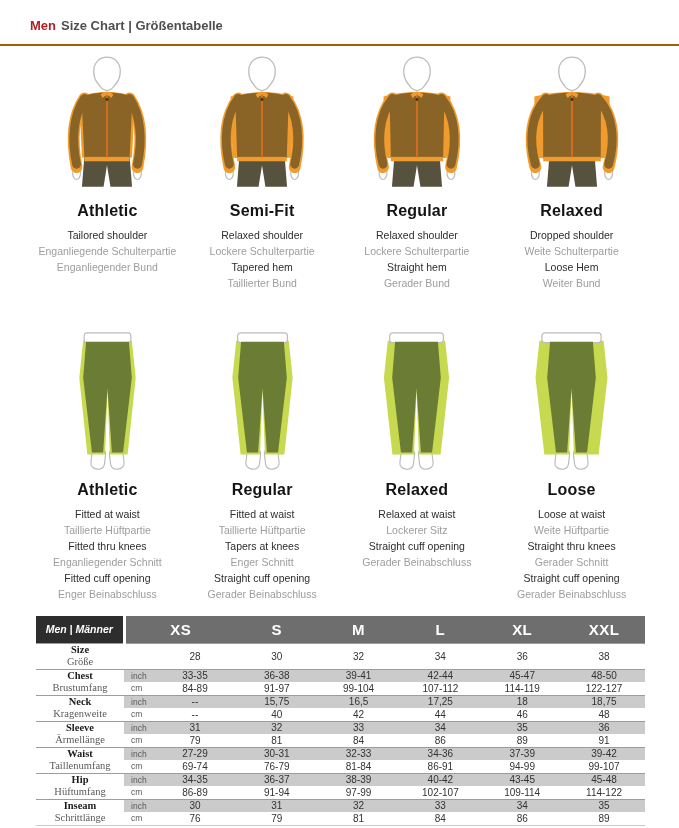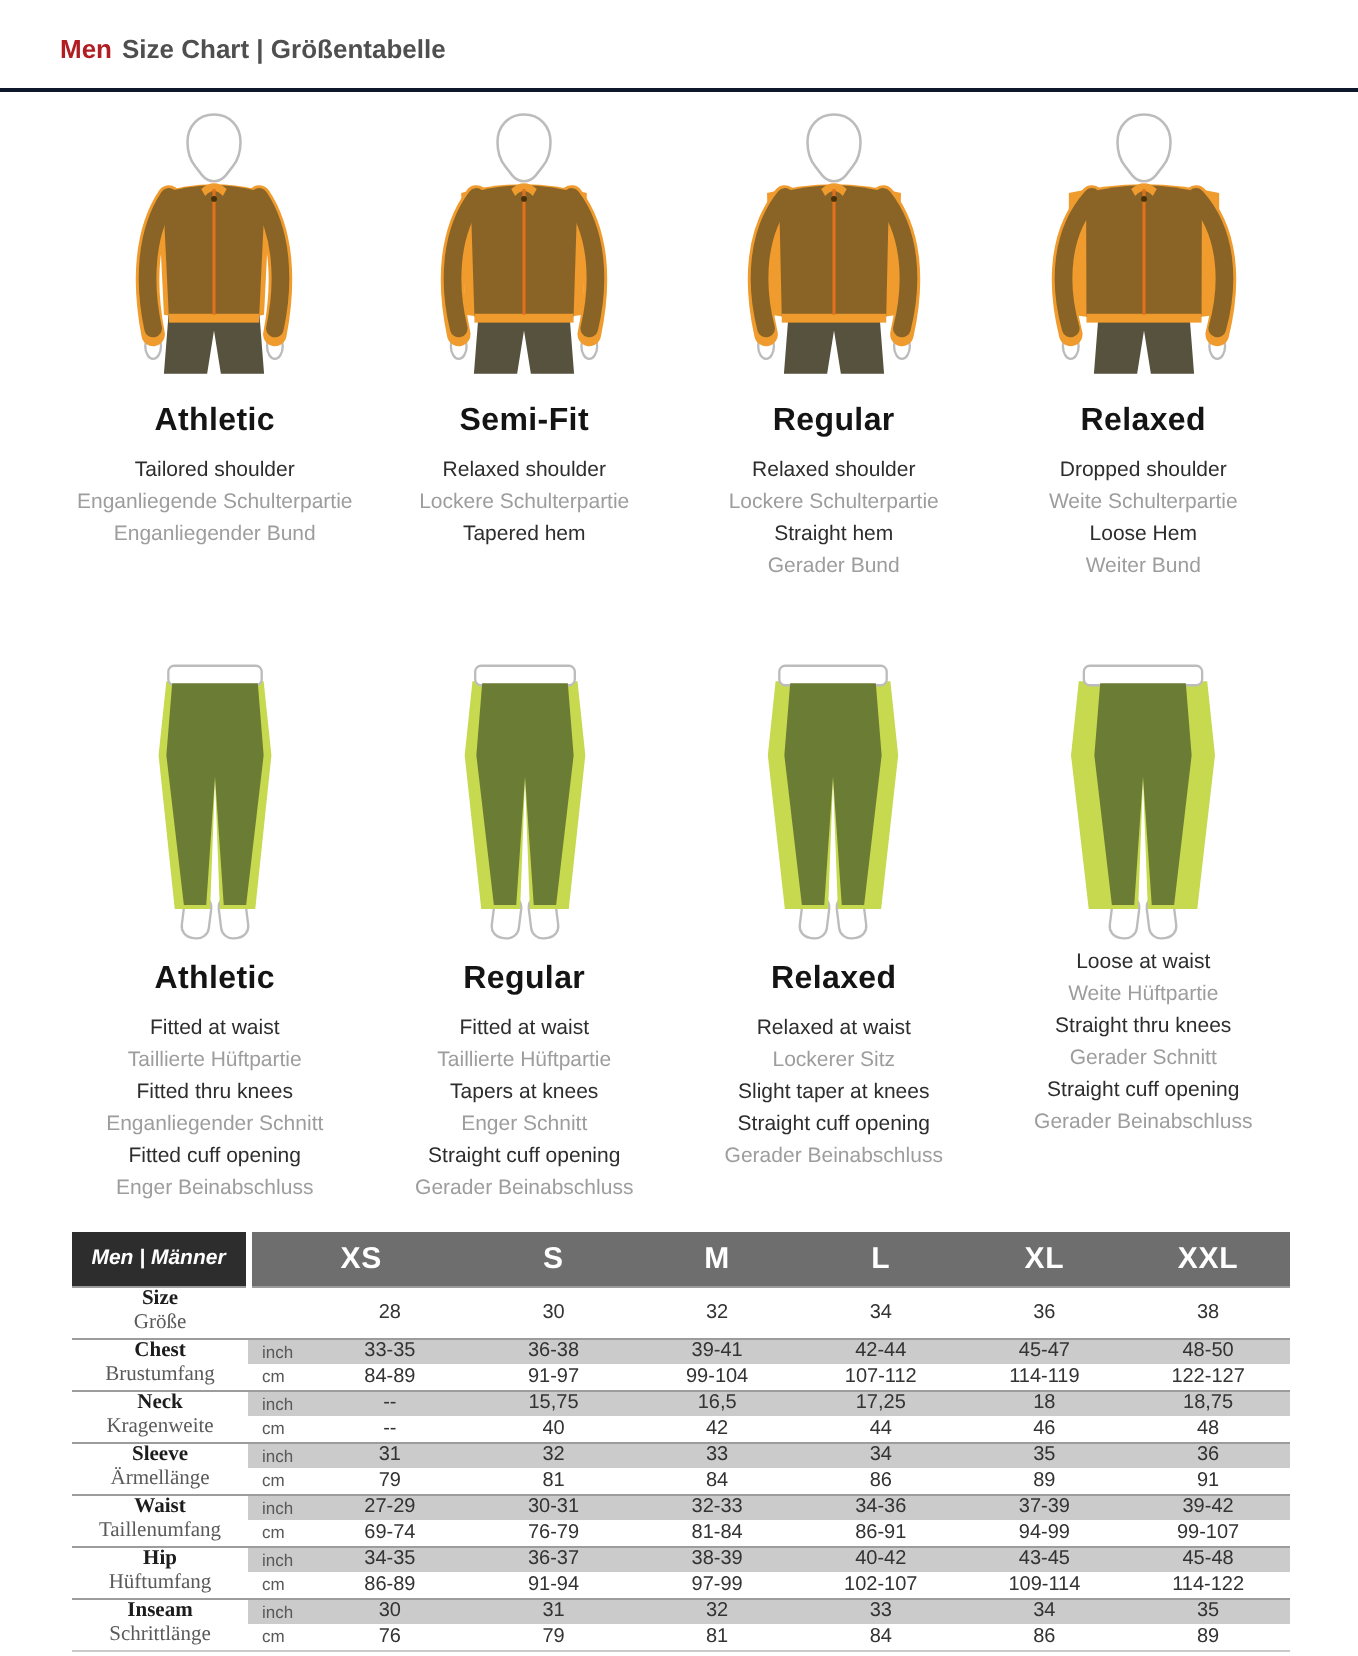--- a/index.html
+++ b/index.html
@@ -1,20 +1,20 @@
 <!DOCTYPE html>
 <html><head>
 <meta charset="utf-8">
 <style>
   html,body{margin:0;padding:0;}
   body{
     width:679px;height:828px;background:#ffffff;overflow:hidden;position:relative;
     font-family:"Liberation Sans",sans-serif;-webkit-font-smoothing:antialiased;
   }
-  .page-header{box-sizing:border-box;height:46px;padding:16px 0 0 30px;border-bottom:2px solid #0f172a;}
+  .page-header{box-sizing:border-box;height:46px;padding:16px 0 0 30px;border-bottom:2px solid #a16207;}
   .page-header .brand{color:#b01e23;font-weight:bold;font-size:13px;margin-right:5px;}
   .page-header .htitle{color:#4f4f4f;font-weight:bold;font-size:13px;}
 
   .fits-grid{display:grid;grid-template-columns:repeat(4,1fr);margin:0 30px;text-align:center;}
   .fits-grid.jackets{margin-top:8px;}
   .fits-grid.pantsg{margin-top:36px;}
   .fit-col{padding:0 4px;}
   .fig{display:block;margin:0 auto;}
   .fit-title{font-size:16px;font-weight:bold;color:#141414;margin:8px 0 7px;letter-spacing:.2px;}
   .fit-line{font-size:10.5px;line-height:16px;white-space:nowrap;}
@@ -80,20 +80,21 @@
     <path d="M27.75 42 Q55 34 82.25 42 L80.25 105 L29.75 105 Z" fill="#8a6426"></path>
     <rect x="29.75" y="103.5" width="50.5" height="4.5" fill="#f09b2d"></rect>
     <path d="M48.5 40 Q55 34 61.5 40 L59.5 43.5 Q55 38.5 50.5 43.5 Z" fill="#f09b2d"></path>
     <line x1="55" y1="40" x2="55" y2="104" stroke="#e2711d" stroke-width="1.6"></line>
     <circle cx="55" cy="45" r="1.5" fill="#4a3008"></circle>
   </svg>
       <div class="fit-title">Semi-Fit</div>
       <div class="fit-line en">Relaxed shoulder</div>
       <div class="fit-line de">Lockere Schulterpartie</div>
       <div class="fit-line en">Tapered hem</div>
+      <div class="fit-line de">Taillierter Bund</div>
     </div>
     <div class="fit-col">
       <svg class="fig" width="108" height="140" viewBox="0 0 110 140">
     <path d="M55 2c-8 0-13.5 6-13.5 14 0 5 1.5 9.5 4 12.5l3.5 4.5c1.7 2 3.7 3 6 3s4.3-1 6-3l3.5-4.5c2.5-3 4-7.5 4-12.5 0-8-5.5-14-13.5-14z" fill="#fff" stroke="#bcbcbc" stroke-width="1.3"></path>
     <path d="M32 102 L78 102 L80.5 134 L58.5 134 L55 112 L51.5 134 L29.5 134 Z" fill="#56523e"></path>
     <ellipse cx="20.4" cy="120" rx="4" ry="6.5" fill="#fff" stroke="#bcbcbc" stroke-width="1.2"></ellipse>
     <ellipse cx="89.6" cy="120" rx="4" ry="6.5" fill="#fff" stroke="#bcbcbc" stroke-width="1.2"></ellipse>
     <path d="M20.9 42 Q55 33 89.1 42 L87.7 104 Q55 109 22.299999999999997 104 Z" fill="#f09b2d"></path>
     <path d="M30 44 C 15.600000000000001 62 14.600000000000001 88 20.4 114" stroke="#f09b2d" stroke-width="12" stroke-linecap="round" fill="none"></path>
     <path d="M80 44 C 94.4 62 95.4 88 89.6 114" stroke="#f09b2d" stroke-width="12" stroke-linecap="round" fill="none"></path>
@@ -172,32 +173,32 @@
       <svg class="fig" width="107" height="146" viewBox="0 0 110 150">
     <rect x="38.5" y="124" width="14" height="22" rx="6" transform="rotate(7 45 135)" fill="#fff" stroke="#bcbcbc" stroke-width="1.2"></rect>
     <rect x="57.5" y="124" width="14" height="22" rx="6" transform="rotate(-7 65 135)" fill="#fff" stroke="#bcbcbc" stroke-width="1.2"></rect>
     <path d="M25.5 14 L84.5 14 L88.5 52 L79.75 131 L57.5 131 L55 64 L52.5 131 L30.25 131 L21.5 52 Z" fill="#c6d94f"></path>
     <rect x="27.4" y="6" width="55.2" height="10" rx="3" fill="#fff" stroke="#bcbcbc" stroke-width="1.2"></rect>
     <path d="M33 15 L77 15 L80 52 L71 129 L59.5 129 L55 63 L50.5 129 L39 129 L30 52 Z" fill="#6b7c34"></path>
   </svg>
       <div class="fit-title">Relaxed</div>
       <div class="fit-line en">Relaxed at waist</div>
       <div class="fit-line de">Lockerer Sitz</div>
-      <div class="fit-line en">Slight taper at knees</div>
       <div class="fit-line en">Straight cuff opening</div>
       <div class="fit-line de">Gerader Beinabschluss</div>
     </div>
     <div class="fit-col">
       <svg class="fig" width="107" height="146" viewBox="0 0 110 150">
     <rect x="38.5" y="124" width="14" height="22" rx="6" transform="rotate(7 45 135)" fill="#fff" stroke="#bcbcbc" stroke-width="1.2"></rect>
     <rect x="57.5" y="124" width="14" height="22" rx="6" transform="rotate(-7 65 135)" fill="#fff" stroke="#bcbcbc" stroke-width="1.2"></rect>
     <path d="M22 14 L88 14 L92 52 L82.9 131 L57.5 131 L55 64 L52.5 131 L27.1 131 L18 52 Z" fill="#c6d94f"></path>
     <rect x="24.6" y="6" width="60.8" height="10" rx="3" fill="#fff" stroke="#bcbcbc" stroke-width="1.2"></rect>
     <path d="M33 15 L77 15 L80 52 L71 129 L59.5 129 L55 63 L50.5 129 L39 129 L30 52 Z" fill="#6b7c34"></path>
   </svg>
+      <div class="fit-title">Loose</div>
       <div class="fit-line en">Loose at waist</div>
       <div class="fit-line de">Weite Hüftpartie</div>
       <div class="fit-line en">Straight thru knees</div>
       <div class="fit-line de">Gerader Schnitt</div>
       <div class="fit-line en">Straight cuff opening</div>
       <div class="fit-line de">Gerader Beinabschluss</div>
     </div>
   </div>
 
 <div class="size-table-wrap">

